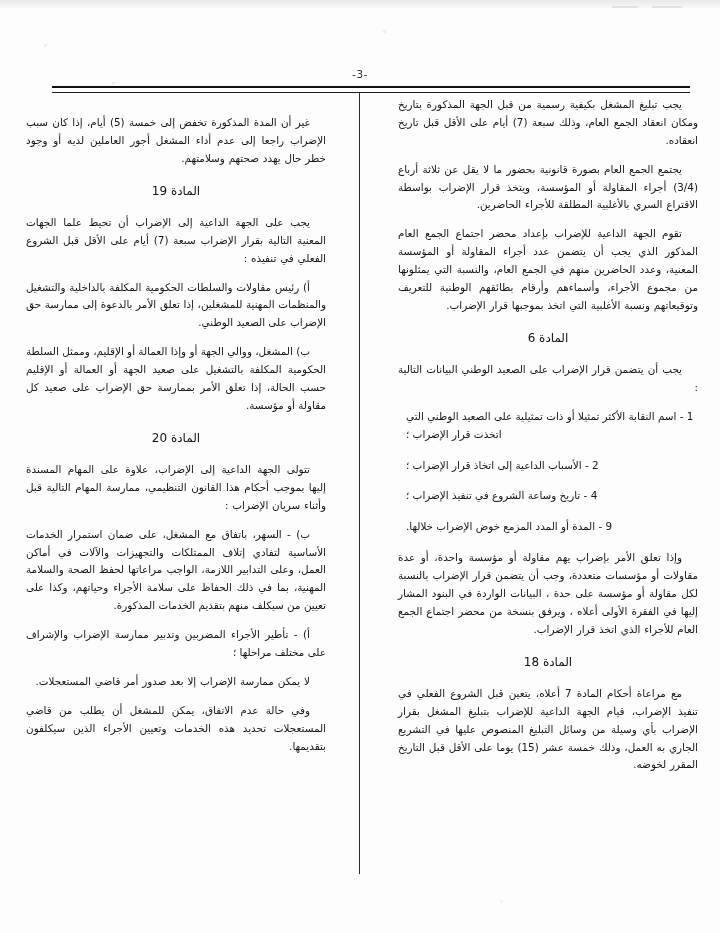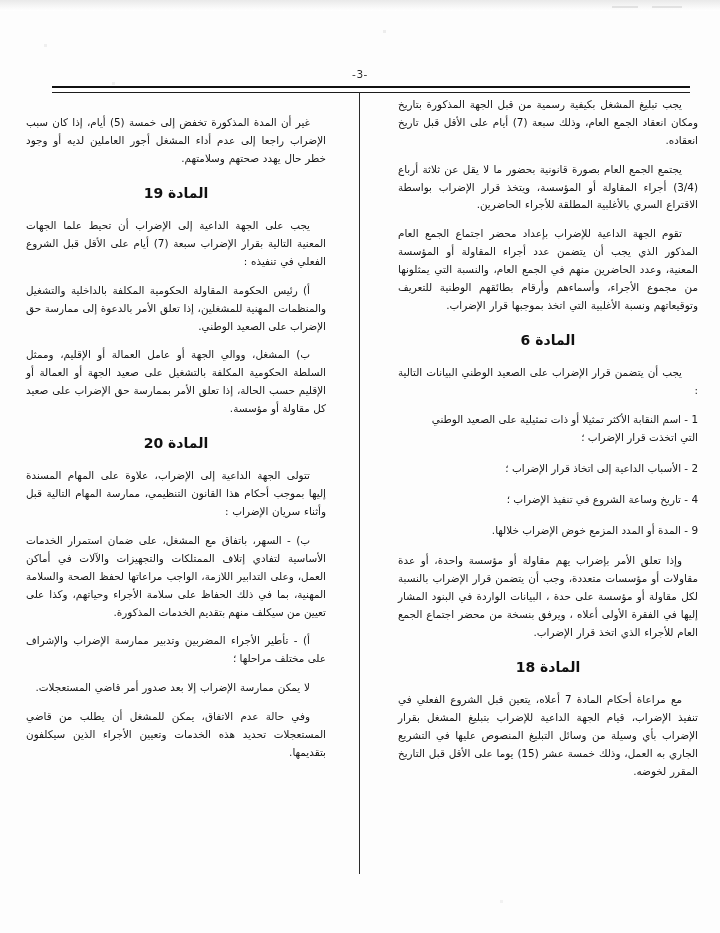--- a/index.html
+++ b/index.html
@@ -93,43 +93,43 @@
     color: #141414;
     text-indent: 16px;
     text-align: justify;
     word-spacing: .5px;
     font-family: "DejaVu Sans", "Liberation Sans", sans-serif;
     -webkit-font-smoothing: none;
   }
 
   .article-heading {
     margin: 14px 0 13px 0;
-    font-size: 14px;
+    font-size: 12px;
     line-height: 1.6;
     color: #111;
     text-align: center;
     text-indent: 0;
-    font-weight: 700;
+    font-weight: 400;
   }
 
   .list-item {
     margin: 0 0 11px 0;
     font-size: 10.4px;
     line-height: 1.72;
     color: #141414;
     text-indent: 16px;
     text-align: justify;
   }
 
   .numbered-item {
-    margin: 0 0 13px 16px;
+    margin: 0 0 13px 8px;
     font-size: 10.4px;
     line-height: 1.72;
     color: #141414;
-    text-align: right;
+    text-align: left;
     text-indent: 0;
   }
 </style>
 </head>
 <body>
 
 <div id="page">
 
   <div class="scan-edge-top"></div>
   <div class="scan-speck" style="top:6px;left:612px;width:26px;height:2px;"></div>
@@ -156,22 +156,22 @@
         <p class="numbered-item">4 - تاريخ وساعة الشروع في تنفيذ الإضراب ؛</p>
         <p class="numbered-item">9 - المدة أو المدد المزمع خوض الإضراب خلالها.</p>
         <p class="para">وإذا تعلق الأمر بإضراب يهم مقاولة أو مؤسسة واحدة، أو عدة مقاولات أو مؤسسات متعددة، وجب أن يتضمن قرار الإضراب بالنسبة لكل مقاولة أو مؤسسة على حدة ، البيانات الواردة في البنود المشار إليها في الفقرة الأولى أعلاه ، ويرفق بنسخة من محضر اجتماع الجمع العام للأجراء الذي اتخذ قرار الإضراب.</p>
         <p class="article-heading">المادة 18</p>
         <p class="para">مع مراعاة أحكام المادة 7 أعلاه، يتعين قبل الشروع الفعلي في تنفيذ الإضراب، قيام الجهة الداعية للإضراب بتبليغ المشغل بقرار الإضراب بأي وسيلة من وسائل التبليغ المنصوص عليها في التشريع الجاري به العمل، وذلك خمسة عشر (15) يوما على الأقل قبل التاريخ المقرر لخوضه.</p>
       </div>
     <div class="col col-left">
         <p class="para">غير أن المدة المذكورة تخفض إلى خمسة (5) أيام، إذا كان سبب الإضراب راجعا إلى عدم أداء المشغل أجور العاملين لديه أو وجود خطر حال يهدد صحتهم وسلامتهم.</p>
         <p class="article-heading">المادة 19</p>
         <p class="para">يجب على الجهة الداعية إلى الإضراب أن تحيط علما الجهات المعنية التالية بقرار الإضراب سبعة (7) أيام على الأقل قبل الشروع الفعلي في تنفيذه :</p>
-        <p class="list-item">أ) رئيس الحكومة المقاولة الحكومية المكلفة بالداخلية والتشغيل والمنظمات المهنية للمشغلين، إذا تعلق الأمر بالدعوة إلى ممارسة حق الإضراب على الصعيد الوطني.</p>
-        <p class="list-item">ب) المشغل، ووالي الجهة أو عامل العمالة أو الإقليم، وممثل السلطة الحكومية المكلفة بالتشغيل على صعيد الجهة أو العمالة أو الإقليم حسب الحالة، إذا تعلق الأمر بممارسة حق الإضراب على صعيد كل مقاولة أو مؤسسة.</p>
+        <p class="list-item">أ) رئيس مقاولات والسلطات الحكومية المكلفة بالداخلية والتشغيل والمنظمات المهنية للمشغلين، إذا تعلق الأمر بالدعوة إلى ممارسة حق الإضراب على الصعيد الوطني.</p>
+        <p class="list-item">ب) المشغل، ووالي الجهة أو وإذا العمالة أو الإقليم، وممثل السلطة الحكومية المكلفة بالتشغيل على صعيد الجهة أو العمالة أو الإقليم حسب الحالة، إذا تعلق الأمر بممارسة حق الإضراب على صعيد كل مقاولة أو مؤسسة.</p>
         <p class="article-heading">المادة 20</p>
         <p class="para">تتولى الجهة الداعية إلى الإضراب، علاوة على المهام المسندة إليها بموجب أحكام هذا القانون التنظيمي، ممارسة المهام التالية قبل وأثناء سريان الإضراب :</p>
         <p class="list-item">ب) - السهر، باتفاق مع المشغل، على ضمان استمرار الخدمات الأساسية لتفادي إتلاف الممتلكات والتجهيزات والآلات في أماكن العمل، وعلى التدابير اللازمة، الواجب مراعاتها لحفظ الصحة والسلامة المهنية، بما في ذلك الحفاظ على سلامة الأجراء وحياتهم، وكذا على تعيين من سيكلف منهم بتقديم الخدمات المذكورة.</p>
         <p class="list-item">أ) - تأطير الأجراء المضربين وتدبير ممارسة الإضراب والإشراف على مختلف مراحلها ؛</p>
         <p class="para">لا يمكن ممارسة الإضراب إلا بعد صدور أمر قاضي المستعجلات.</p>
         <p class="para">وفي حالة عدم الاتفاق، يمكن للمشغل أن يطلب من قاضي المستعجلات تحديد هذه الخدمات وتعيين الأجراء الذين سيكلفون بتقديمها.</p>
       </div>
   </div>
 
 </div>

